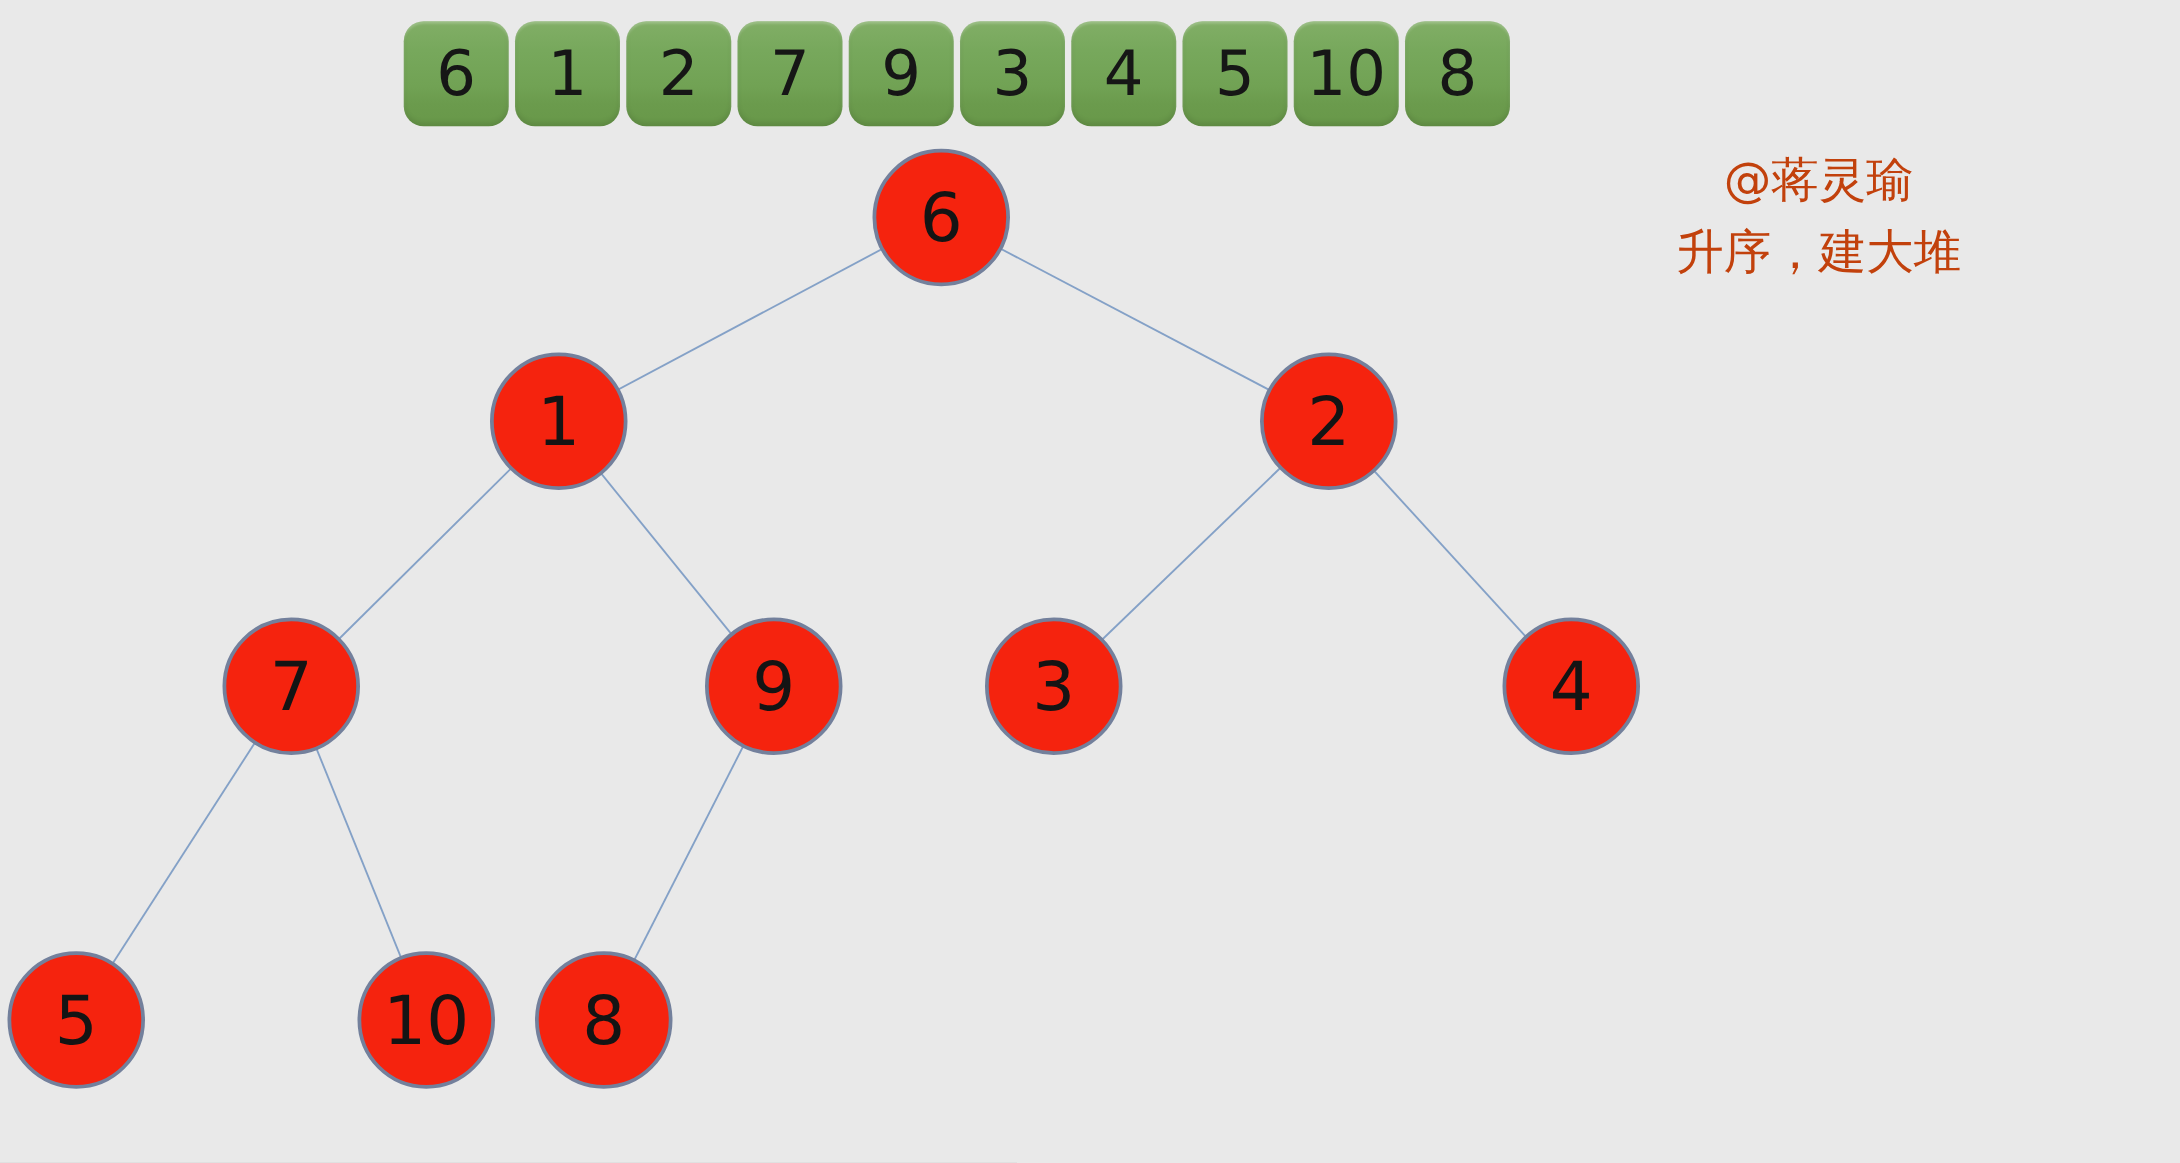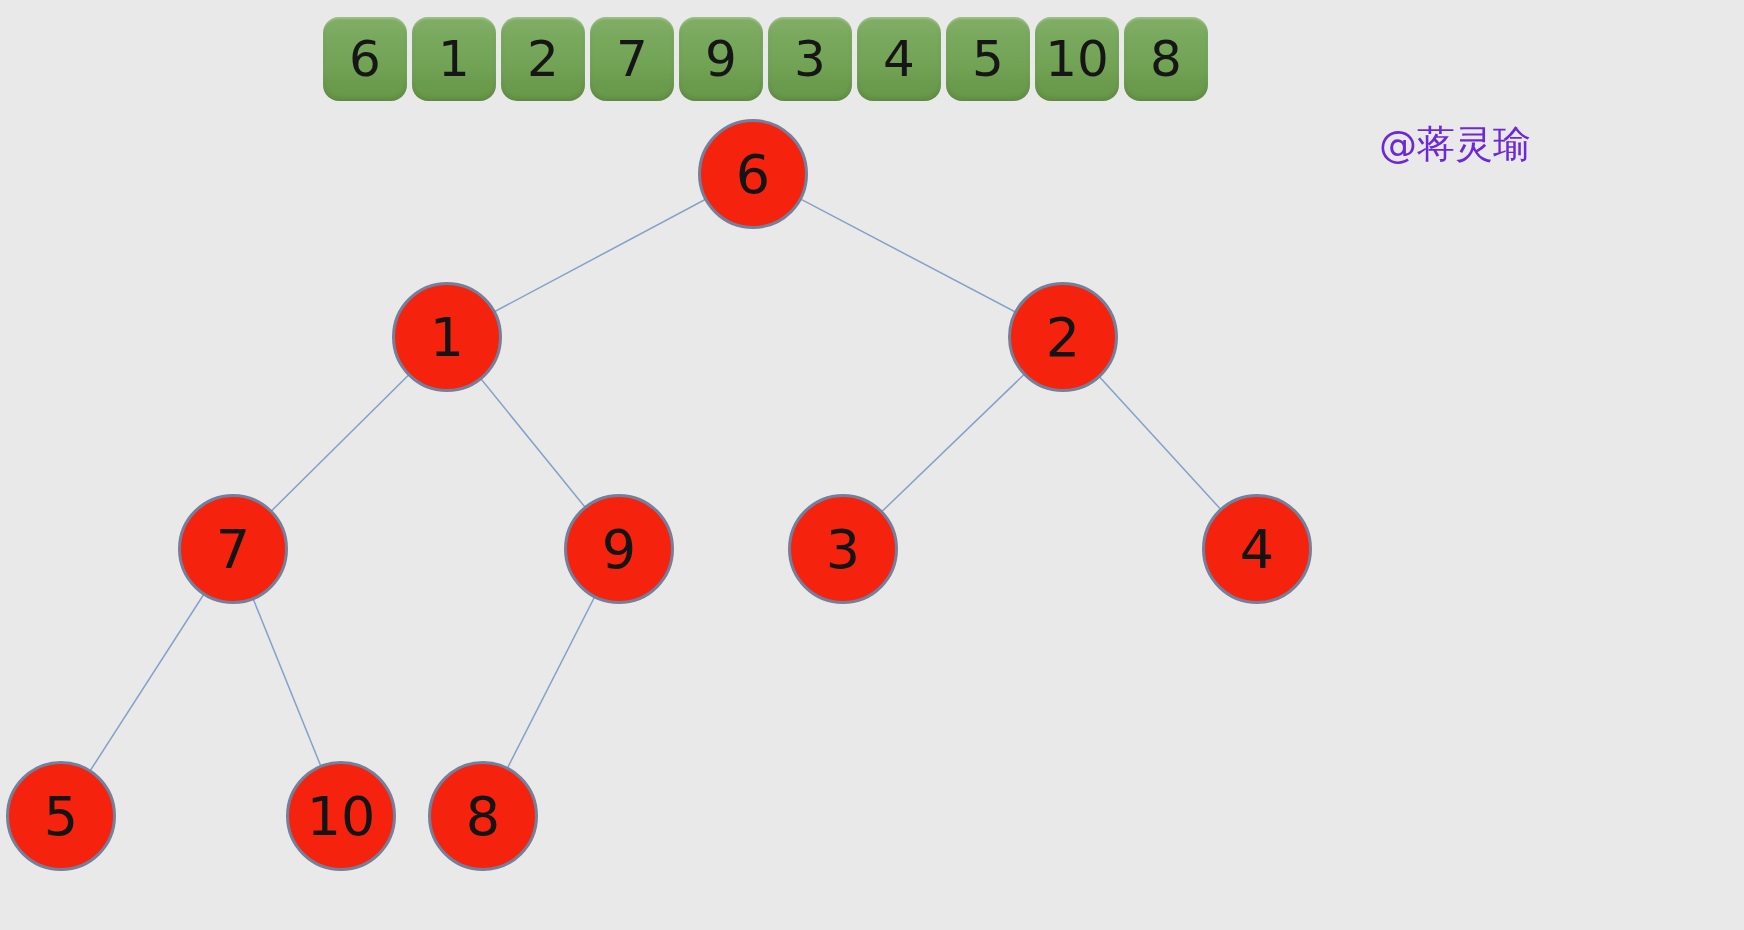--- a/index.html
+++ b/index.html
@@ -103,16 +103,17 @@
       <div class="tree-node" style="left: 447px; top: 337px; background: rgb(245, 35, 14); border-color: rgb(115, 128, 156);">1</div>
       <div class="tree-node" style="left: 1063px; top: 337px; background: rgb(245, 35, 14); border-color: rgb(115, 128, 156);">2</div>
       <div class="tree-node" style="left: 233px; top: 549px; background: rgb(245, 35, 14); border-color: rgb(115, 128, 156);">7</div>
       <div class="tree-node" style="left: 619px; top: 549px; background: rgb(245, 35, 14); border-color: rgb(115, 128, 156);">9</div>
       <div class="tree-node" style="left: 843px; top: 549px; background: rgb(245, 35, 14); border-color: rgb(115, 128, 156);">3</div>
       <div class="tree-node" style="left: 1257px; top: 549px; background: rgb(245, 35, 14); border-color: rgb(115, 128, 156);">4</div>
       <div class="tree-node" style="left: 61px; top: 816px; background: rgb(245, 35, 14); border-color: rgb(115, 128, 156);">5</div>
       <div class="tree-node" style="left: 341px; top: 816px; background: rgb(245, 35, 14); border-color: rgb(115, 128, 156);">10</div>
       <div class="tree-node" style="left: 483px; top: 816px; background: rgb(245, 35, 14); border-color: rgb(115, 128, 156);">8</div>
     </div>
-  <div class="annotation" id="annotation" style="color: #6d28d9;">
+  <div class="annotation" id="annotation" style="color: #c2410c;">
       <div>@蒋灵瑜</div>
+      <div>升序，建大堆</div>
     </div>
 </div>
 
 </body></html>

